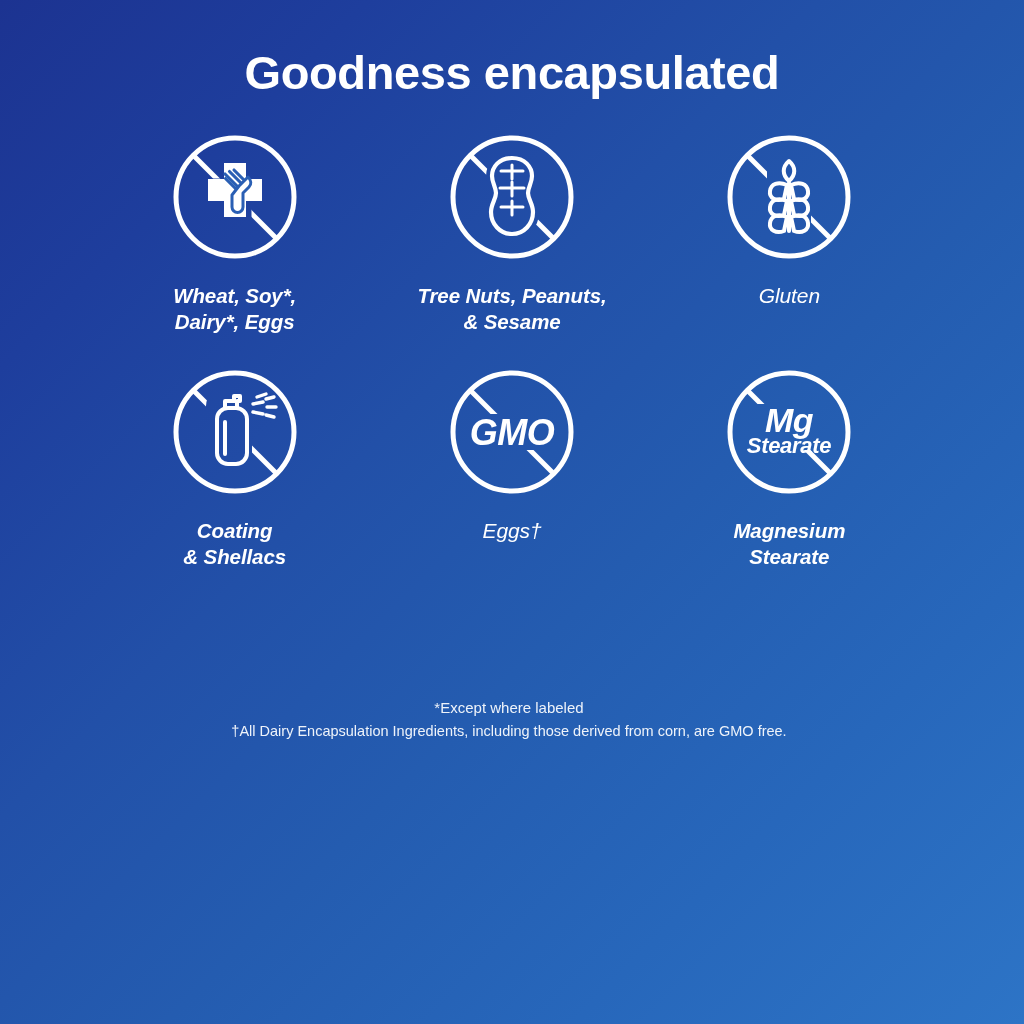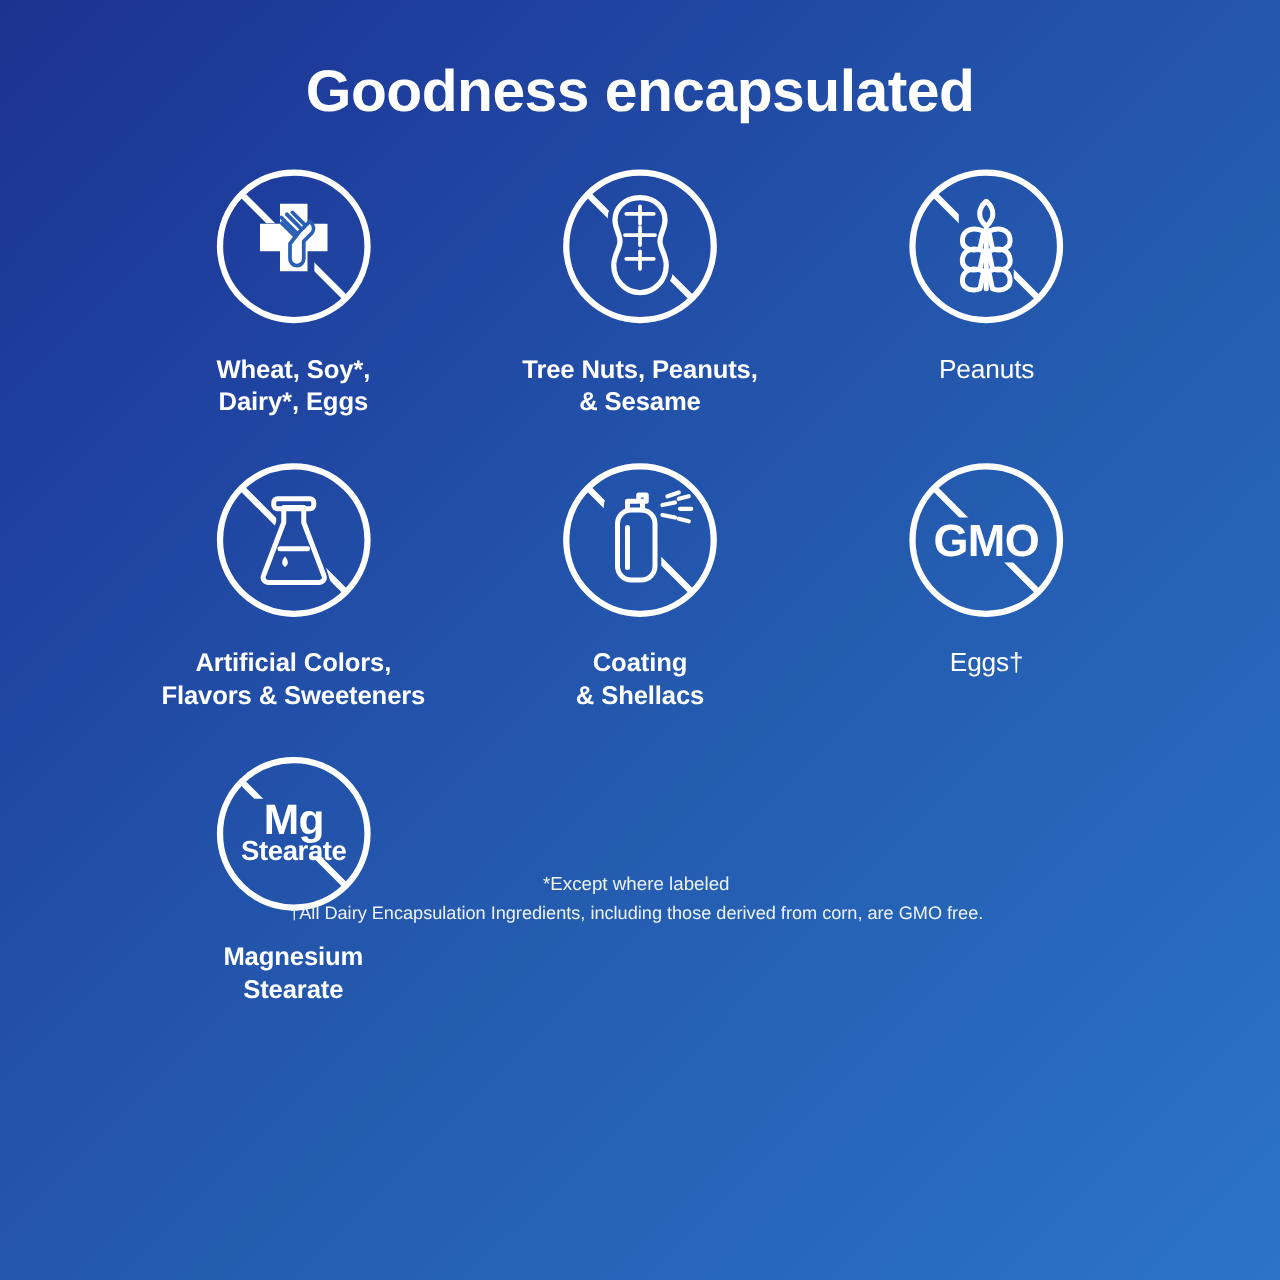--- a/index.html
+++ b/index.html
@@ -43,20 +43,21 @@
     color:#f2f5fb;
   }
 
   
   .grid {
     margin-top:34px;
     display:grid;
     grid-template-columns:repeat(3, 1fr);
     grid-template-rows:repeat(3, 235px);
     padding:0 96px;
+    font-style:italic;
   }
 
   .cell {
     display:flex;
     flex-direction:column;
     align-items:center;
   }
 
   .badge {
     width:132px;
@@ -181,45 +182,23 @@
 
             <path d="M64 54 c-9 -4 -16 -1 -17 6 c-1 7 6 11 14 8 z"></path>
             <path d="M68 54 c9 -4 16 -1 17 6 c1 7 -6 11 -14 8 z"></path>
             <path d="M64 70 c-9 -4 -16 -1 -17 6 c-1 7 6 11 14 8 z"></path>
             <path d="M68 70 c9 -4 16 -1 17 6 c1 7 -6 11 -14 8 z"></path>
             <path d="M64 86 c-9 -4 -16 -1 -17 6 c-1 7 6 11 14 8 z"></path>
             <path d="M68 86 c9 -4 16 -1 17 6 c1 7 -6 11 -14 8 z"></path>
           </g>
         </svg>
       </div>
-      <div class="cell-label light">Peanuts</div>
-    </div>
-
-    <div class="cell">
-      <div class="badge">
-        <svg viewBox="0 0 132 132">
-          <defs>
-            <mask id="m4">
-              <rect width="132" height="132" fill="#fff"></rect>
-              <path d="M44 96 l14 -44 v-14 h16 v14 l14 44 z" fill="#000" stroke="#000" stroke-width="12"></path>
-            </mask>
-          </defs>
-          <circle cx="66" cy="66" r="59" fill="none" stroke="#fff" stroke-width="5"></circle>
-          <line x1="25" y1="25" x2="107" y2="107" stroke="#fff" stroke-width="5" stroke-linecap="round" mask="url(#m4)"></line>
-          <g fill="none" stroke="#fff" stroke-width="4" stroke-linejoin="round" stroke-linecap="round">
-            <path d="M42 94 c-1.5 3 0.5 6 4 6 h40 c3.5 0 5.5 -3 4 -6 l-16 -42 v-12 h-16 v12 z"></path>
-            <rect x="50" y="33" width="32" height="8" rx="3"></rect>
-            <line x1="55" y1="73" x2="77" y2="73"></line>
-          </g>
-          <path d="M59 79 c3 3.5 3 7 0 8.5 c-3 -1.5 -3 -5 0 -8.5 z" fill="#fff"></path>
-        </svg>
-      </div>
-      <div class="cell-label">Artificial Colors,
-Flavors &amp; Sweeteners</div>
-    </div>
+      <div class="cell-label light">Gluten</div>
+    </div>
+
 
     <div class="cell">
       <div class="badge">
         <svg viewBox="0 0 132 132">
           <defs>
             <mask id="m5">
               <rect width="132" height="132" fill="#fff"></rect>
               <rect x="43" y="28" width="34" height="72" rx="12" fill="#000" stroke="#000" stroke-width="12"></rect>
             </mask>
           </defs>

